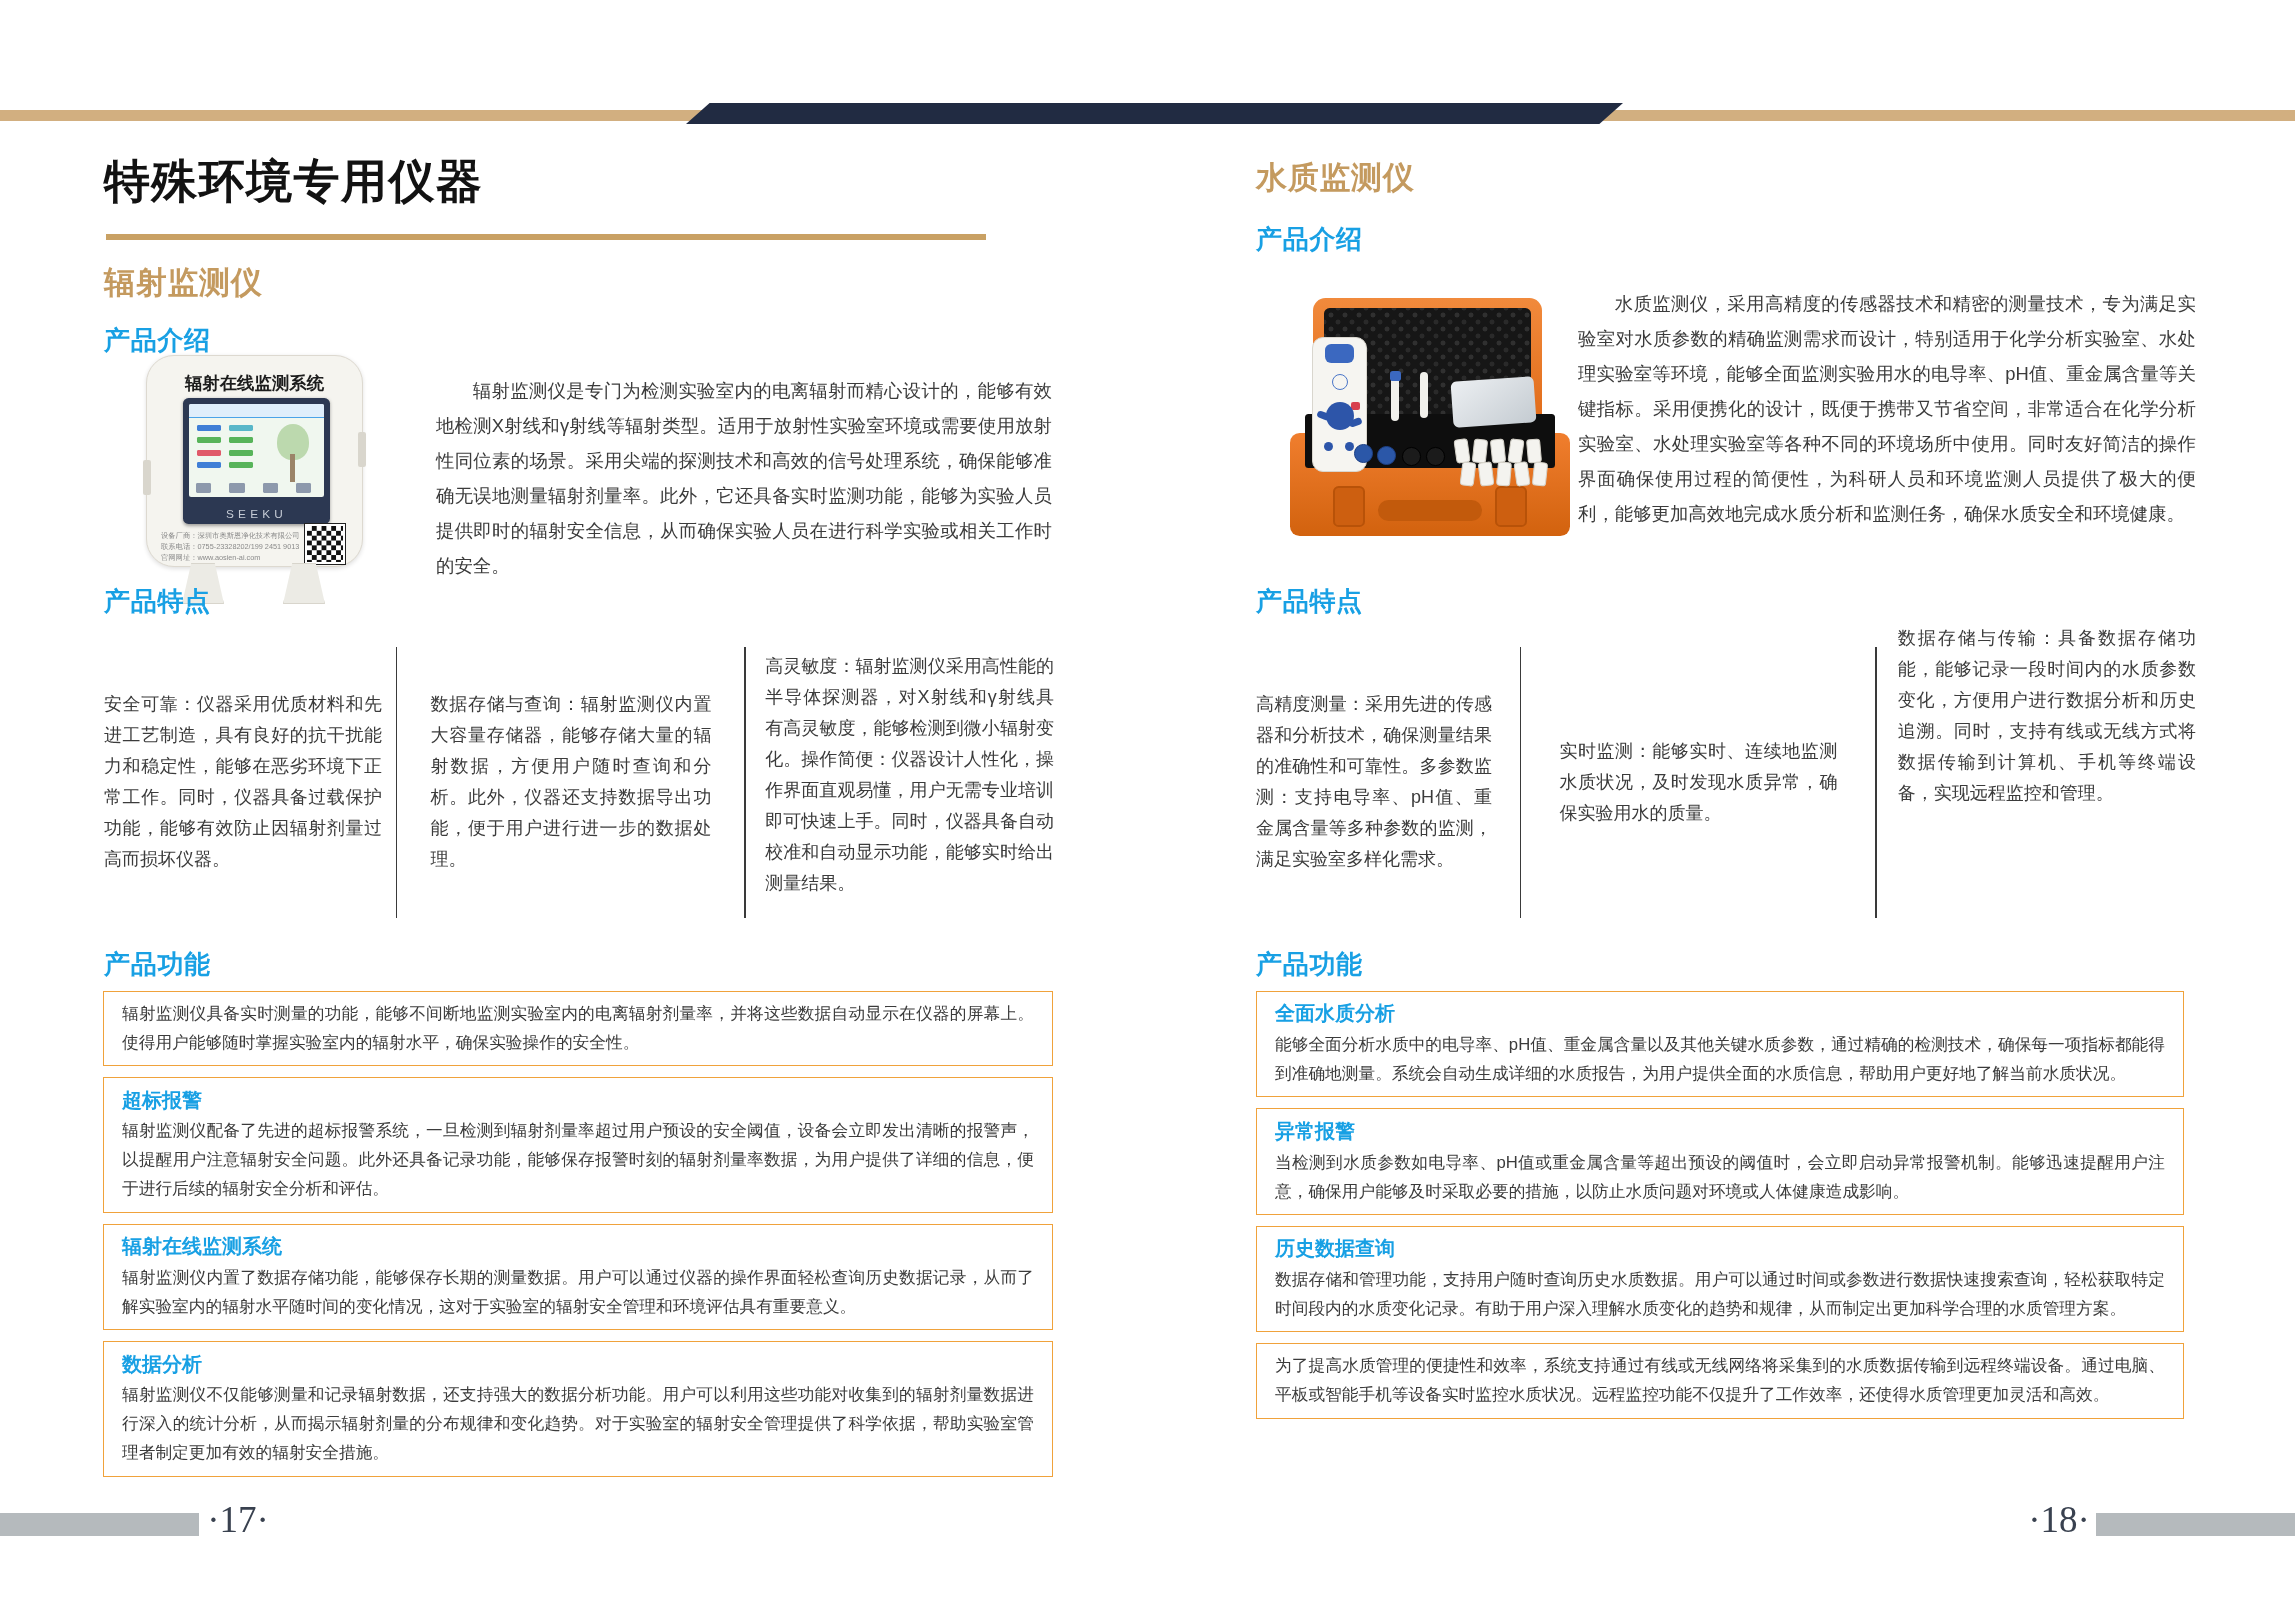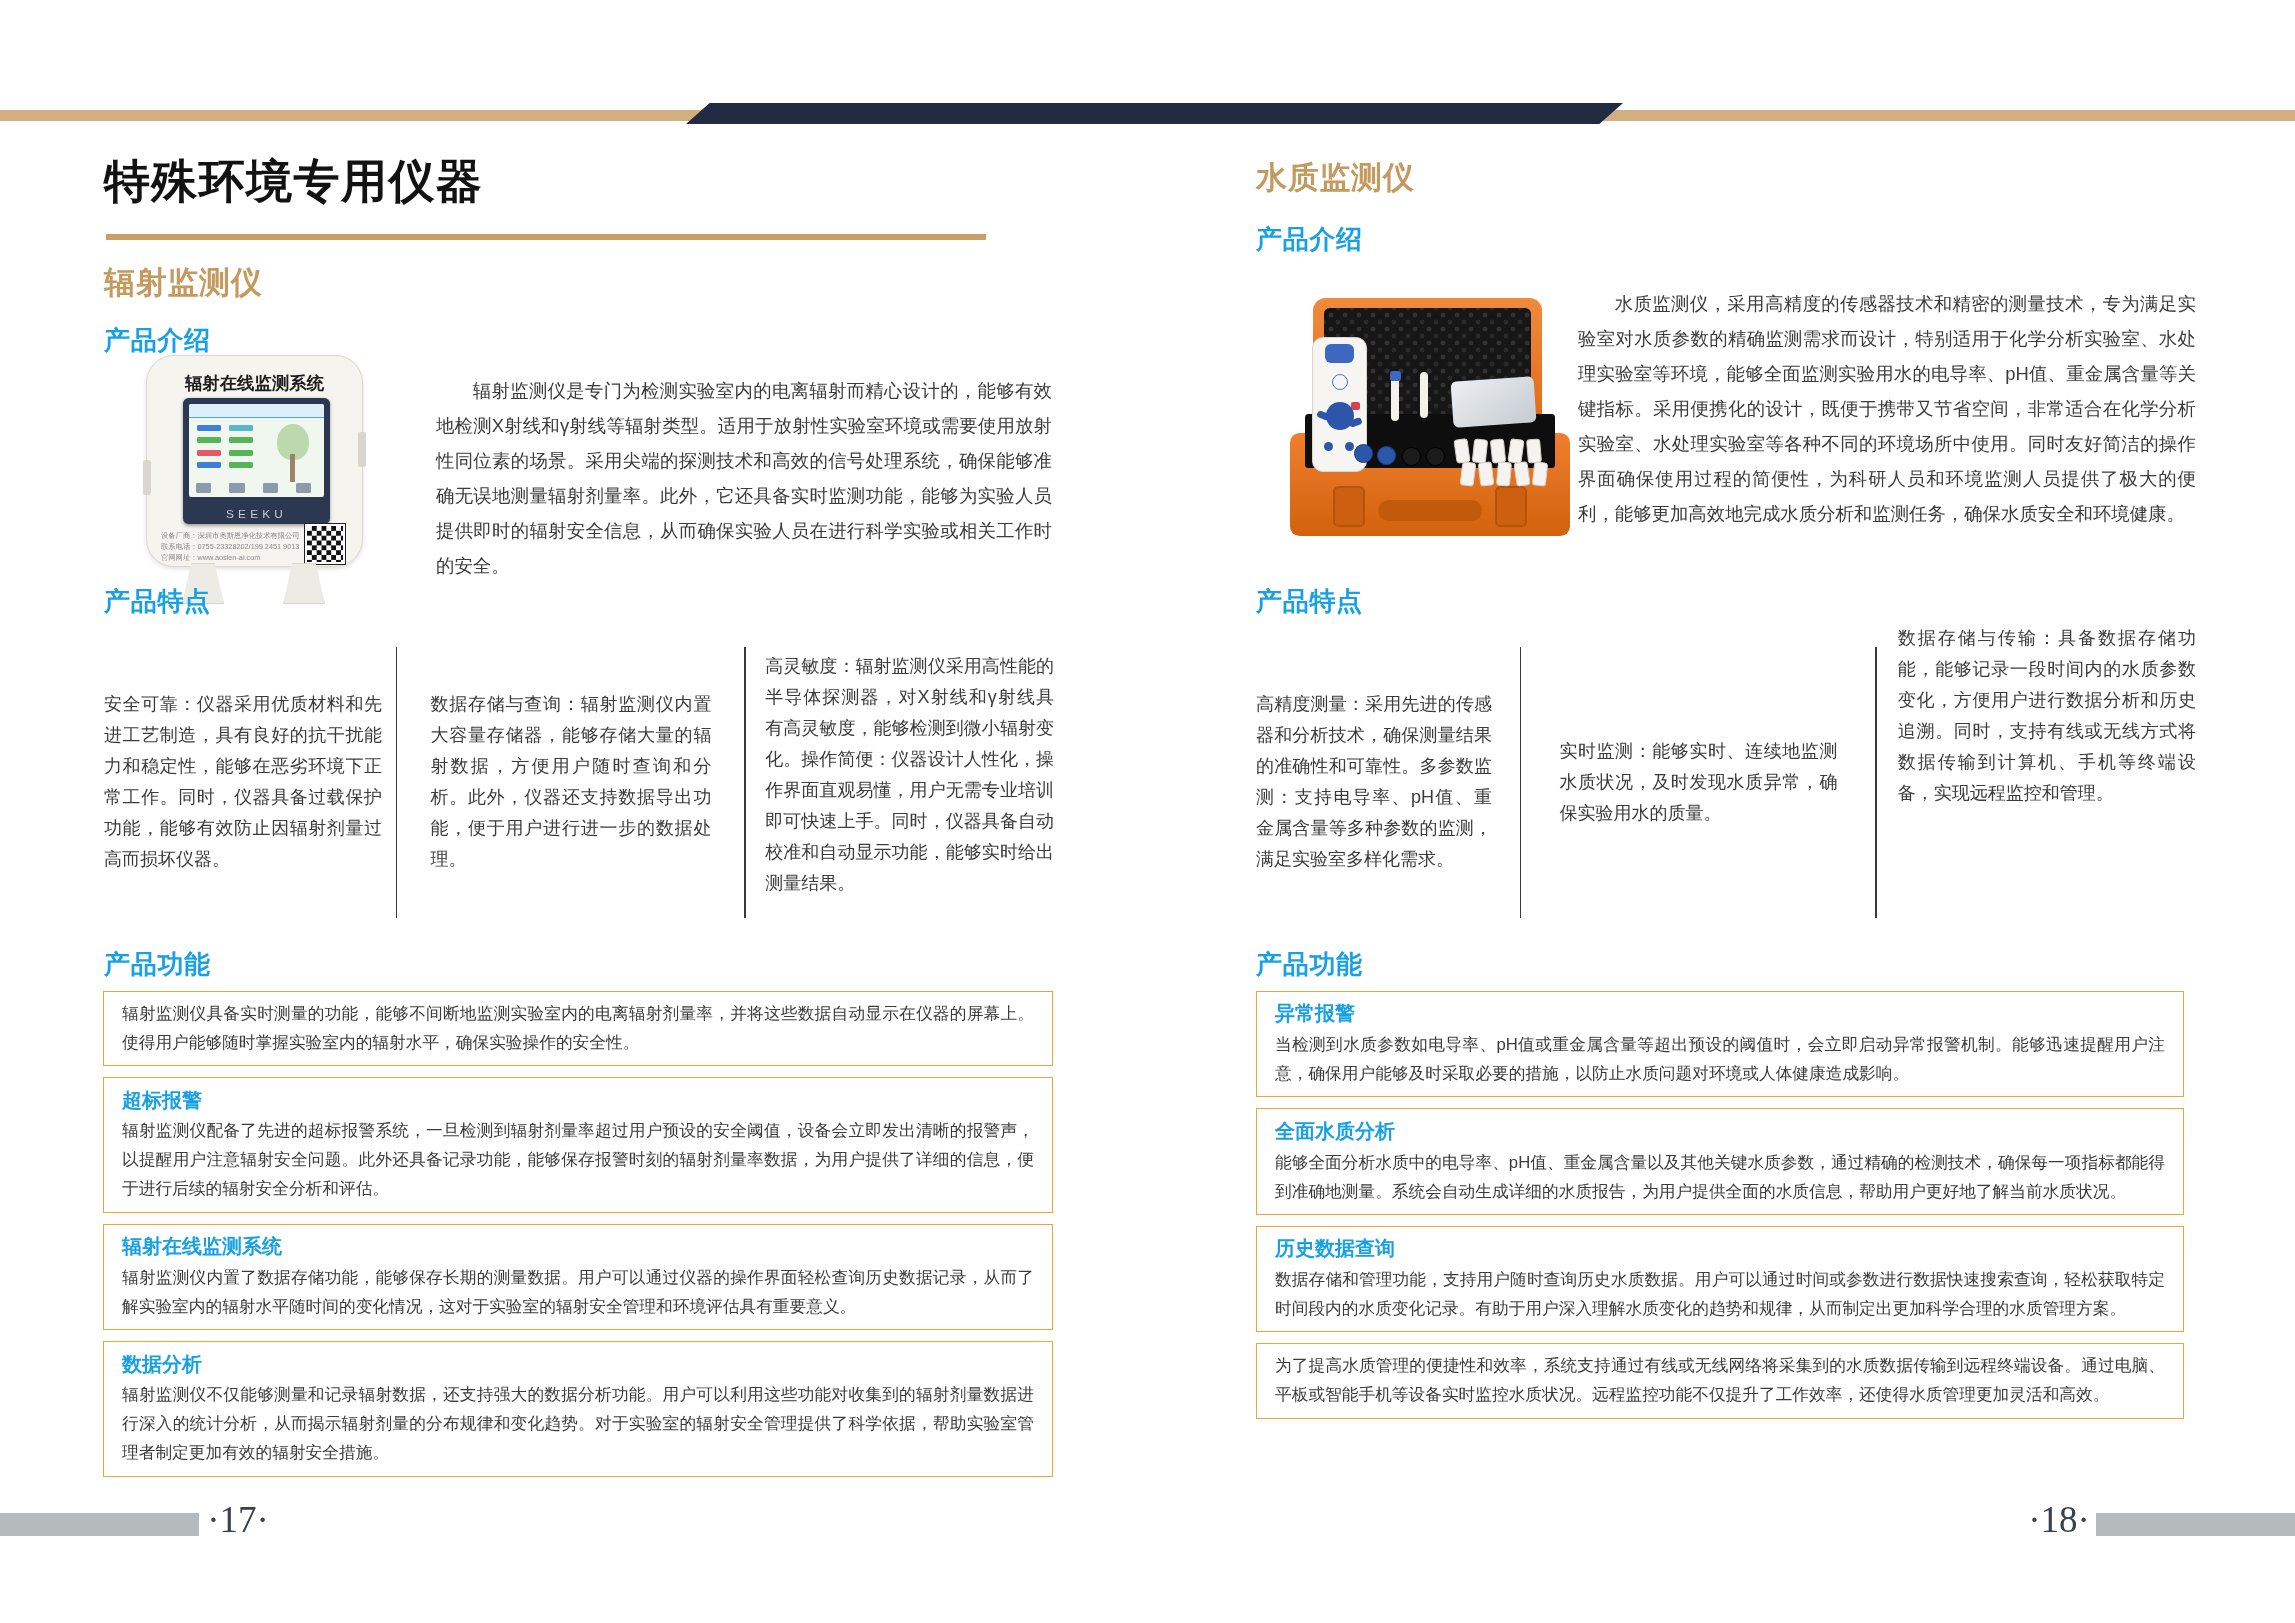--- a/index.html
+++ b/index.html
@@ -233,26 +233,26 @@
     <div class="vdiv"></div>
     <div class="fcol top" style="flex:1;padding-left:21px;">
       <p>数据存储与传输：具备数据存储功能，能够记录一段时间内的水质参数变化，方便用户进行数据分析和历史追溯。同时，支持有线或无线方式将数据传输到计算机、手机等终端设备，实现远程监控和管理。</p>
     </div>
   </div>
 
   <div class="abs h-blue" style="left:108px;top:947px;">产品功能</div>
 
   <div class="abs func-list" style="left:108px;top:991px;width:928px;">
     <div class="fbox">
+      <h4>全面水质分析</h4>
+      <p>能够全面分析水质中的电导率、pH值、重金属含量以及其他关键水质参数，通过精确的检测技术，确保每一项指标都能得到准确地测量。系统会自动生成详细的水质报告，为用户提供全面的水质信息，帮助用户更好地了解当前水质状况。</p>
+    </div>
+    <div class="fbox">
       <h4>异常报警</h4>
       <p>当检测到水质参数如电导率、pH值或重金属含量等超出预设的阈值时，会立即启动异常报警机制。能够迅速提醒用户注意，确保用户能够及时采取必要的措施，以防止水质问题对环境或人体健康造成影响。</p>
-    </div>
-    <div class="fbox">
-      <h4>全面水质分析</h4>
-      <p>能够全面分析水质中的电导率、pH值、重金属含量以及其他关键水质参数，通过精确的检测技术，确保每一项指标都能得到准确地测量。系统会自动生成详细的水质报告，为用户提供全面的水质信息，帮助用户更好地了解当前水质状况。</p>
     </div>
     <div class="fbox">
       <h4>历史数据查询</h4>
       <p>数据存储和管理功能，支持用户随时查询历史水质数据。用户可以通过时间或参数进行数据快速搜索查询，轻松获取特定时间段内的水质变化记录。有助于用户深入理解水质变化的趋势和规律，从而制定出更加科学合理的水质管理方案。</p>
     </div>
     <div class="fbox">
       <p>为了提高水质管理的便捷性和效率，系统支持通过有线或无线网络将采集到的水质数据传输到远程终端设备。通过电脑、平板或智能手机等设备实时监控水质状况。远程监控功能不仅提升了工作效率，还使得水质管理更加灵活和高效。</p>
     </div>
   </div>
 

